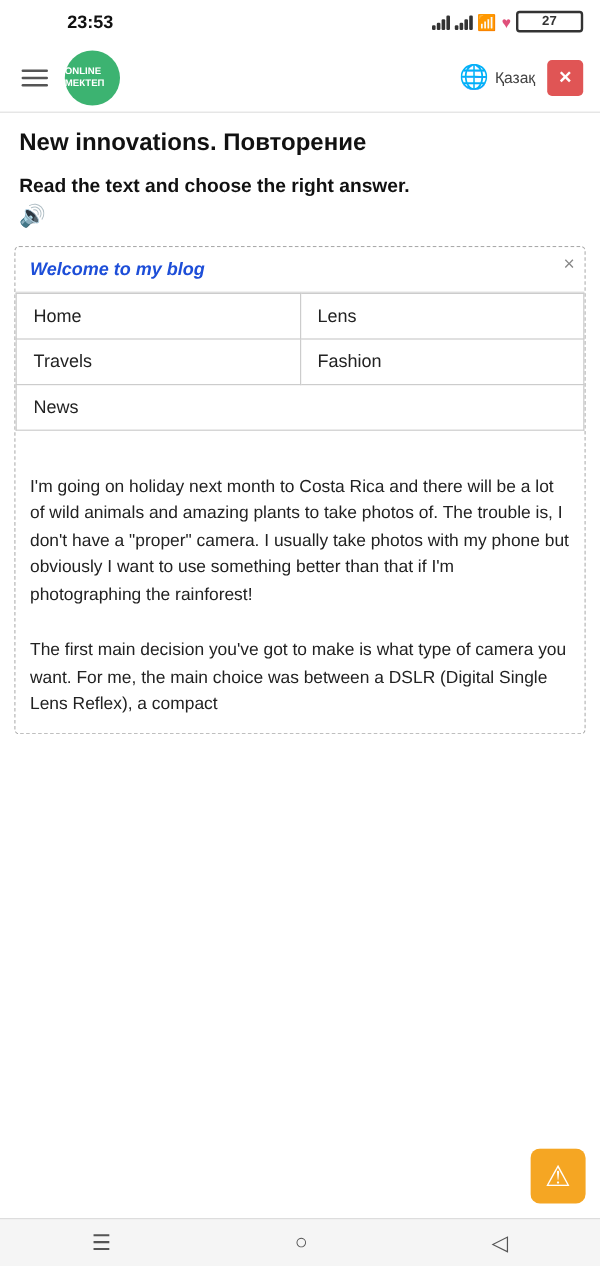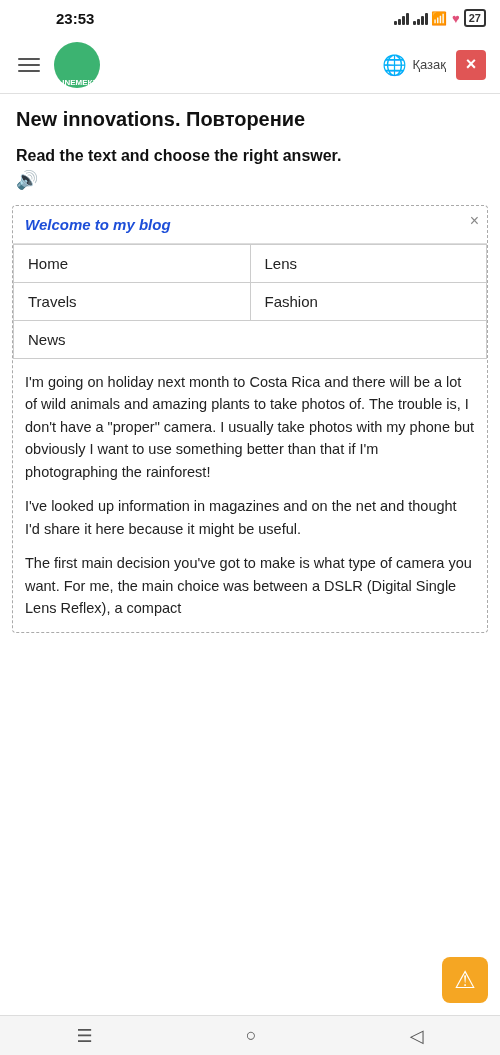--- a/index.html
+++ b/index.html
@@ -51,21 +51,21 @@
       font-size: 13px;
       color: #333;
     }
     .heart-icon {
       font-size: 13px;
       color: #e0507a;
     }
     .battery-box {
       border: 2px solid #333;
       border-radius: 3px;
-      padding: 1px 3px;
+      padding: 1px 20px;
       font-size: 11px;
       font-weight: 700;
       color: #333;
       position: relative;
     }
 
     
     .top-nav {
       display: flex;
       align-items: center;
@@ -93,22 +93,22 @@
       height: 2px;
       background: #555;
       border-radius: 1px;
     }
     .logo-circle {
       width: 46px;
       height: 46px;
       border-radius: 50%;
       background: #3cb371;
       display: flex;
-      flex-direction: row;
-      align-items: flex-end;
+      flex-direction: column;
+      align-items: flex-start;
       justify-content: center;
       color: #fff;
       font-size: 8px;
       font-weight: 700;
       line-height: 1.2;
       text-align: center;
     }
     .nav-right {
       display: flex;
       align-items: center;
@@ -208,20 +208,21 @@
 
     
     .blog-text {
       padding: 12px 12px 0 12px;
       font-size: 14.5px;
       line-height: 1.55;
       color: #222;
     }
     .blog-text p {
       margin-bottom: 12px;
+      margin-top: 24px;
     }
 
     
     .bottom-nav {
       position: fixed;
       bottom: 0;
       left: 0;
       width: 500px;
       height: 40px;
       background: #f5f5f5;
@@ -324,21 +325,20 @@
       <td>Fashion</td>
     </tr>
     <tr>
       <td colspan="2">News</td>
     </tr>
   </tbody>
     </table>
 
   <div class="blog-text">
     <p>I'm going on holiday next month to Costa Rica and there will be a lot of wild animals and amazing plants to take photos of. The trouble is, I don't have a "proper" camera. I usually take photos with my phone but obviously I want to use something better than that if I'm photographing the rainforest!</p>
-    <p>I've looked up information in magazines and on the net and thought I'd share it here because it might be useful.</p>
     <p>The first main decision you've got to make is what type of camera you want. For me, the main choice was between a DSLR (Digital Single Lens Reflex), a compact</p>
   </div>
 </div>
 
 <div class="warning-fab">
   <span>⚠</span>
 </div>
 
 <div class="bottom-nav">
   <span class="bottom-nav-icon">☰</span>

